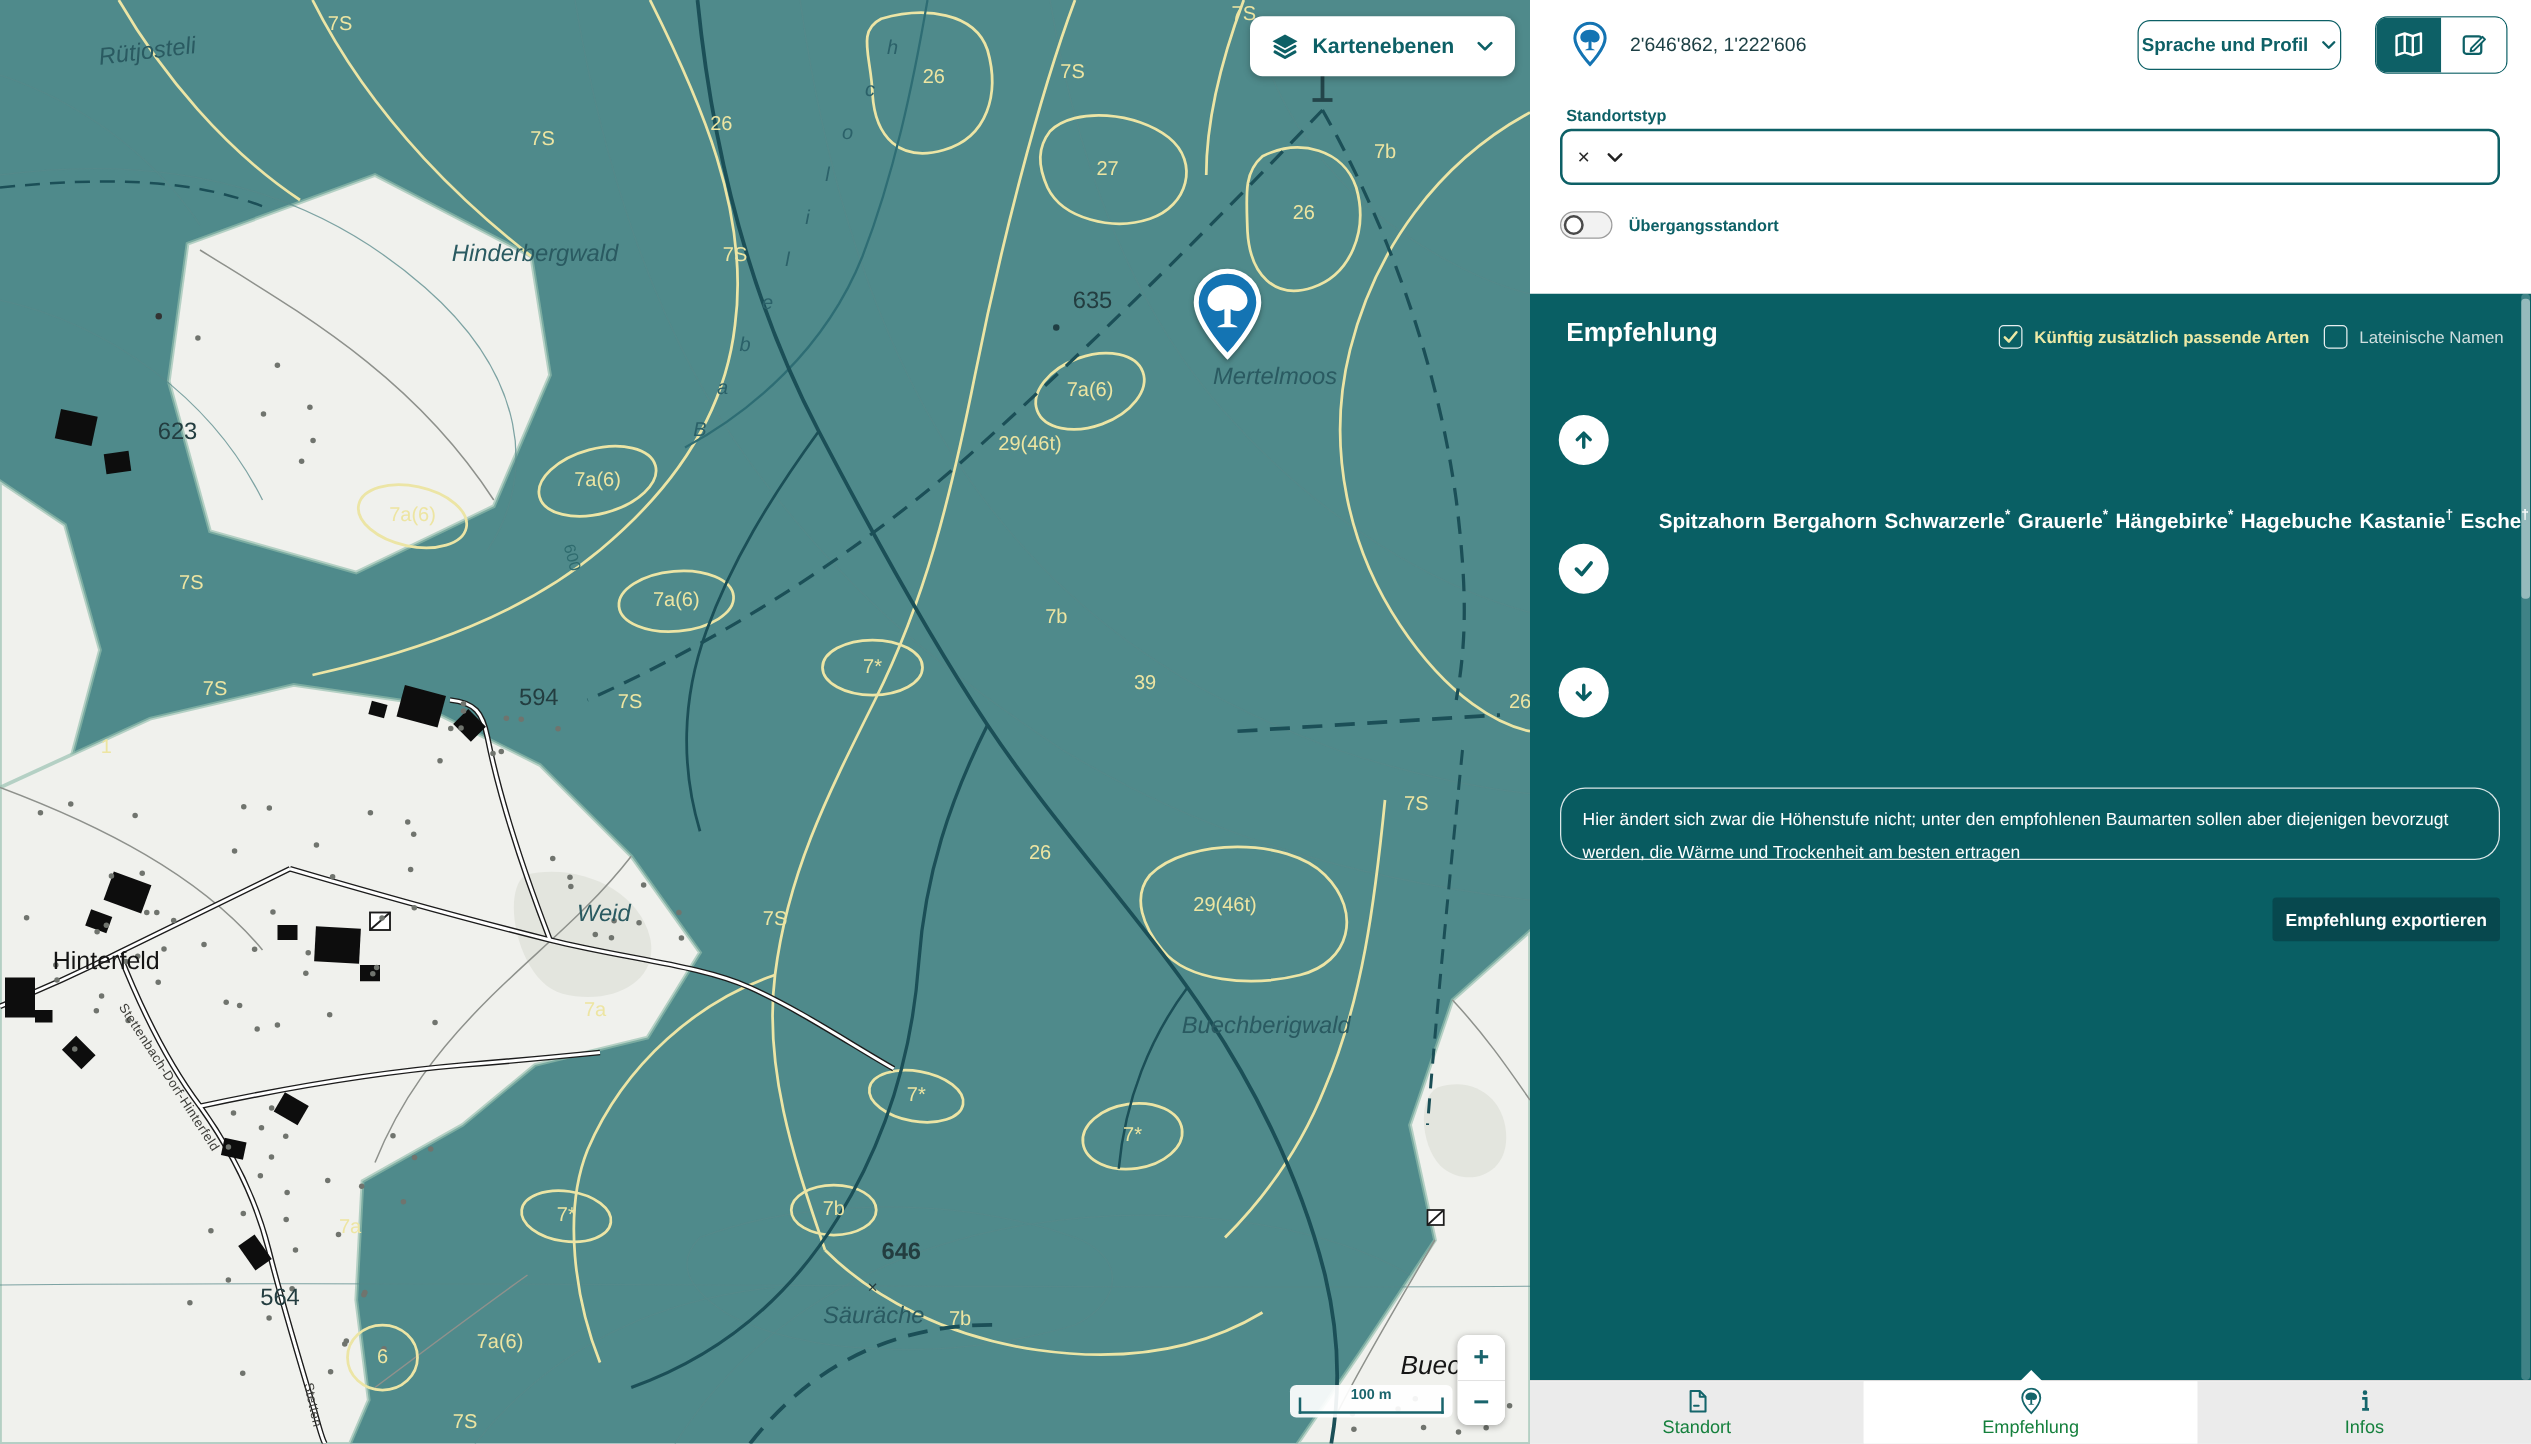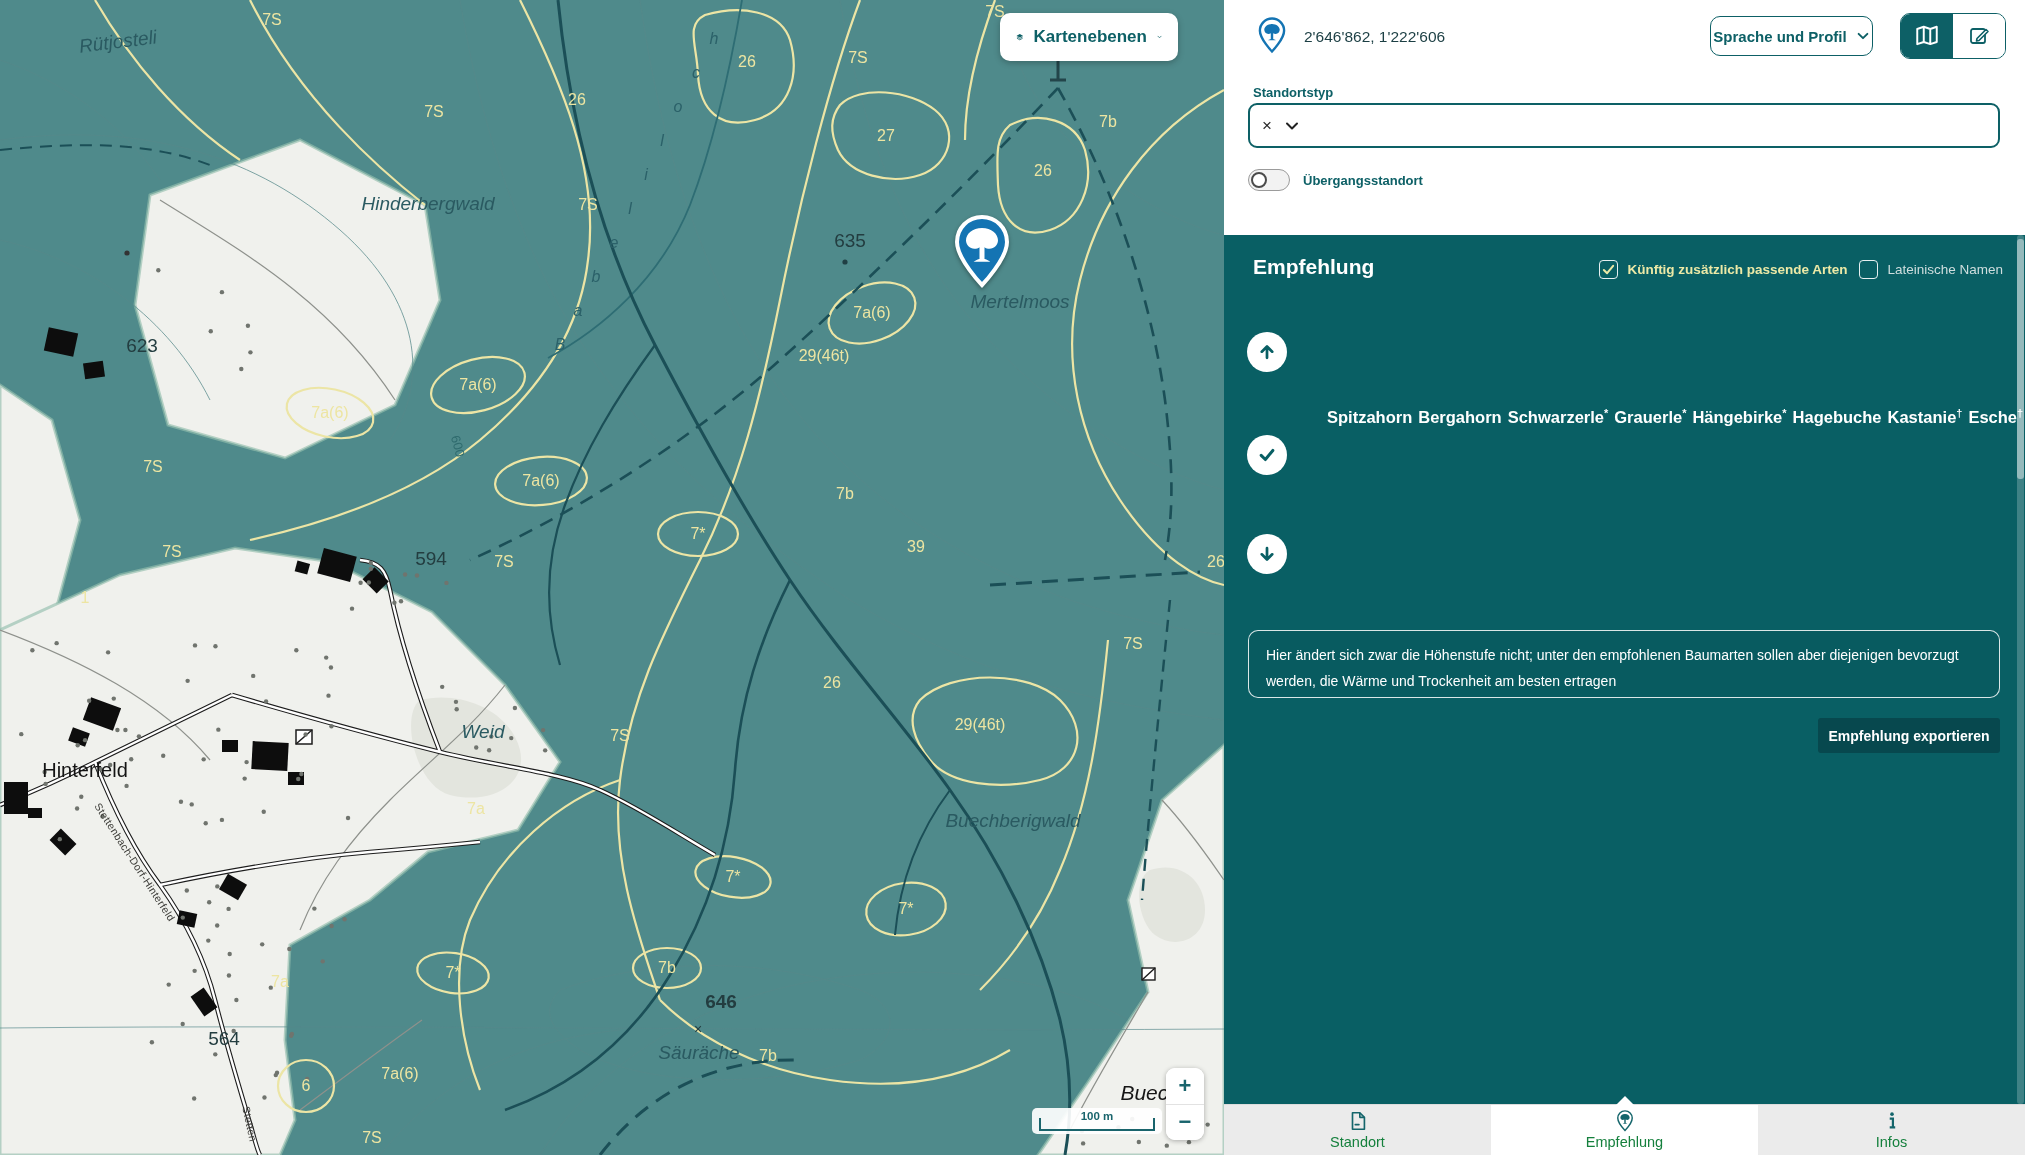--- a/index.html
+++ b/index.html
@@ -18,21 +18,21 @@
   .ml.code{color:#ede5a2;font-size:16px}
   .ml.place{color:#2a5a61;font-style:italic;font-size:19px}
   .ml.place2{color:#161616;font-style:italic;font-size:21px}
   .ml.town{color:#141414;font-size:20px}
   .ml.height{color:#233d40;font-size:19px}
   .ml.mark{color:#233d40;font-size:14px}
   .ml.contour{color:#2f6b6e;font-size:13px}
   .ml.street{color:#3c3c38;font-size:10.5px;letter-spacing:.4px}
   .ml.stream{color:#2b6169;font-style:italic;font-size:16px}
 
-  .layers-btn{position:absolute;left:1000px;top:13px;width:178px;height:48px;background:#fff;border-radius:10px;
+  .layers-btn{position:absolute;left:1000px;top:13px;width:212px;height:48px;background:#fff;border-radius:10px;
     box-shadow:0 2px 6px rgba(0,0,0,.25);display:flex;align-items:center;gap:10px;padding:0 16px;cursor:pointer}
   .layers-btn .lbl{color:var(--accent);font-size:17px;font-weight:700;flex:1}
   .zoomctl{position:absolute;left:1166px;top:1068px;width:38px;height:72px;background:#fff;border-radius:9px;
     box-shadow:0 1px 5px rgba(0,0,0,.3);display:flex;flex-direction:column;overflow:hidden}
   .zoomctl button{flex:1;border:0;background:#fff;color:#19646c;font-size:22px;font-weight:700;cursor:pointer;line-height:1}
   .zoomctl button:first-child{border-bottom:1px solid #e2e2e2}
   .scalebar{position:absolute;left:1032px;top:1108px;width:130px;height:26px;background:rgba(255,255,255,.92);border-radius:5px}
   .scalebar .bracket{position:absolute;left:7px;right:7px;bottom:3px;height:13px;border-left:2px solid #19646c;border-right:2px solid #19646c;border-bottom:2px solid #19646c}
   .scalebar .txt{position:absolute;left:0;right:0;top:2px;text-align:center;font-size:11.5px;color:#19646c;font-weight:700}
   .marker{position:absolute;left:951px;top:214px;filter:drop-shadow(0 2px 2px rgba(0,0,0,.35))}
@@ -64,21 +64,21 @@
   .rec-title{position:absolute;left:29px;top:20px;color:#fff;font-size:21px;font-weight:700}
   .chk-group{position:absolute;right:22px;top:25px;display:flex;gap:12px;align-items:center}
   .chk{display:flex;align-items:center;gap:9px;cursor:pointer}
   .chk .box{width:19px;height:19px;border:1.7px solid rgba(255,255,255,.9);border-radius:4px;display:flex;align-items:center;justify-content:center}
   .chk .l1{color:var(--khaki);font-size:13.5px;font-weight:700}
   .chk .l2{color:#cfdede;font-size:13.5px}
   .circ{position:absolute;left:23px;width:40px;height:40px;border-radius:50%;background:#fff;display:flex;align-items:center;justify-content:center}
   .rec-text{position:absolute;left:103px;width:658px;color:#fff;font-size:16.5px;font-weight:700;line-height:25px}
   .rec-text sup{font-size:11px;line-height:0}
   .sp{margin-right:6px}
-  .note{position:absolute;left:24px;top:395px;width:752px;height:68px;border:1.4px solid rgba(255,255,255,.85);border-radius:10px;
+  .note{position:absolute;left:24px;top:395px;width:752px;height:58px;border:1.4px solid rgba(255,255,255,.85);border-radius:20px;
     padding:12px 17px;color:#fff;font-size:14px;line-height:1.85;background:rgba(0,0,0,.04)}
   .export{position:absolute;left:594px;top:483px;width:182px;height:35px;background:#07484e;border:0;border-radius:3px;
     color:#fff;font-size:14px;font-weight:700;cursor:pointer;font-family:"Liberation Sans",sans-serif}
   .scroll-track{position:absolute;right:1px;top:0;bottom:0;width:7px;background:rgba(255,255,255,.22);border-radius:3px}
   .scroll-thumb{position:absolute;right:0;top:4px;width:7px;height:240px;background:rgba(255,255,255,.45);border-radius:3px}
 
   .tabbar{height:51px;display:flex;border-top:1px solid #dcdcdc}
   .tab{flex:1;background:#ebebeb;display:flex;flex-direction:column;align-items:center;justify-content:center;gap:2px;cursor:pointer;position:relative}
   .tab .tl{color:#15803d;font-size:14.5px}
   .tab.active{background:#fff}
@@ -361,21 +361,21 @@
         <span class="ml code" style="left: 906px; top: 909px; transform: translate(-50%, -50%);">7*</span>
         <span class="ml code" style="left: 453px; top: 973px; transform: translate(-50%, -50%);">7*</span>
         <span class="ml code" style="left: 667px; top: 968px; transform: translate(-50%, -50%);">7b</span>
         <span class="ml code" style="left: 280px; top: 982px; transform: translate(-50%, -50%);">7a</span>
         <span class="ml code" style="left: 768px; top: 1056px; transform: translate(-50%, -50%);">7b</span>
         <span class="ml code" style="left: 400px; top: 1074px; transform: translate(-50%, -50%);">7a(6)</span>
         <span class="ml code" style="left: 306px; top: 1086px; transform: translate(-50%, -50%);">6</span>
         <span class="ml code" style="left: 372px; top: 1138px; transform: translate(-50%, -50%);">7S</span>
         <span class="ml code" style="left: 85px; top: 598px; transform: translate(-50%, -50%);">1</span>
         <span class="ml height" style="left: 142px; top: 346px; transform: translate(-50%, -50%);">623</span>
-        <span class="ml height" style="left: 850px; top: 241px; transform: translate(-50%, -50%);">635</span>
+        <span class="ml height" style="left: 874px; top: 241px; transform: translate(-50%, -50%);">635</span>
         <span class="ml height" style="left: 431px; top: 559px; transform: translate(-50%, -50%);">594</span>
         <span class="ml height" style="left: 224px; top: 1039px; transform: translate(-50%, -50%);">564</span>
         <span class="ml height" style="left: 721px; top: 1002px; transform: translate(-50%, -50%); font-weight: bold;">646</span>
         <span class="ml mark" style="left: 698px; top: 1029px; transform: translate(-50%, -50%);">×</span>
         <span class="ml contour" style="left: 458px; top: 446px; transform: translate(-50%, -50%) rotate(75deg);">600</span>
         <span class="ml place" style="left: 118px; top: 42px; transform: translate(-50%, -50%) rotate(-7deg);">Rütjosteli</span>
         <span class="ml place" style="left: 428px; top: 204px; transform: translate(-50%, -50%);">Hinderbergwald</span>
         <span class="ml place" style="left: 1020px; top: 302px; transform: translate(-50%, -50%);">Mertelmoos</span>
         <span class="ml place" style="left: 483px; top: 732px; transform: translate(-50%, -50%);">Weid</span>
         <span class="ml place" style="left: 1013px; top: 821px; transform: translate(-50%, -50%);">Buechberigwald</span>

